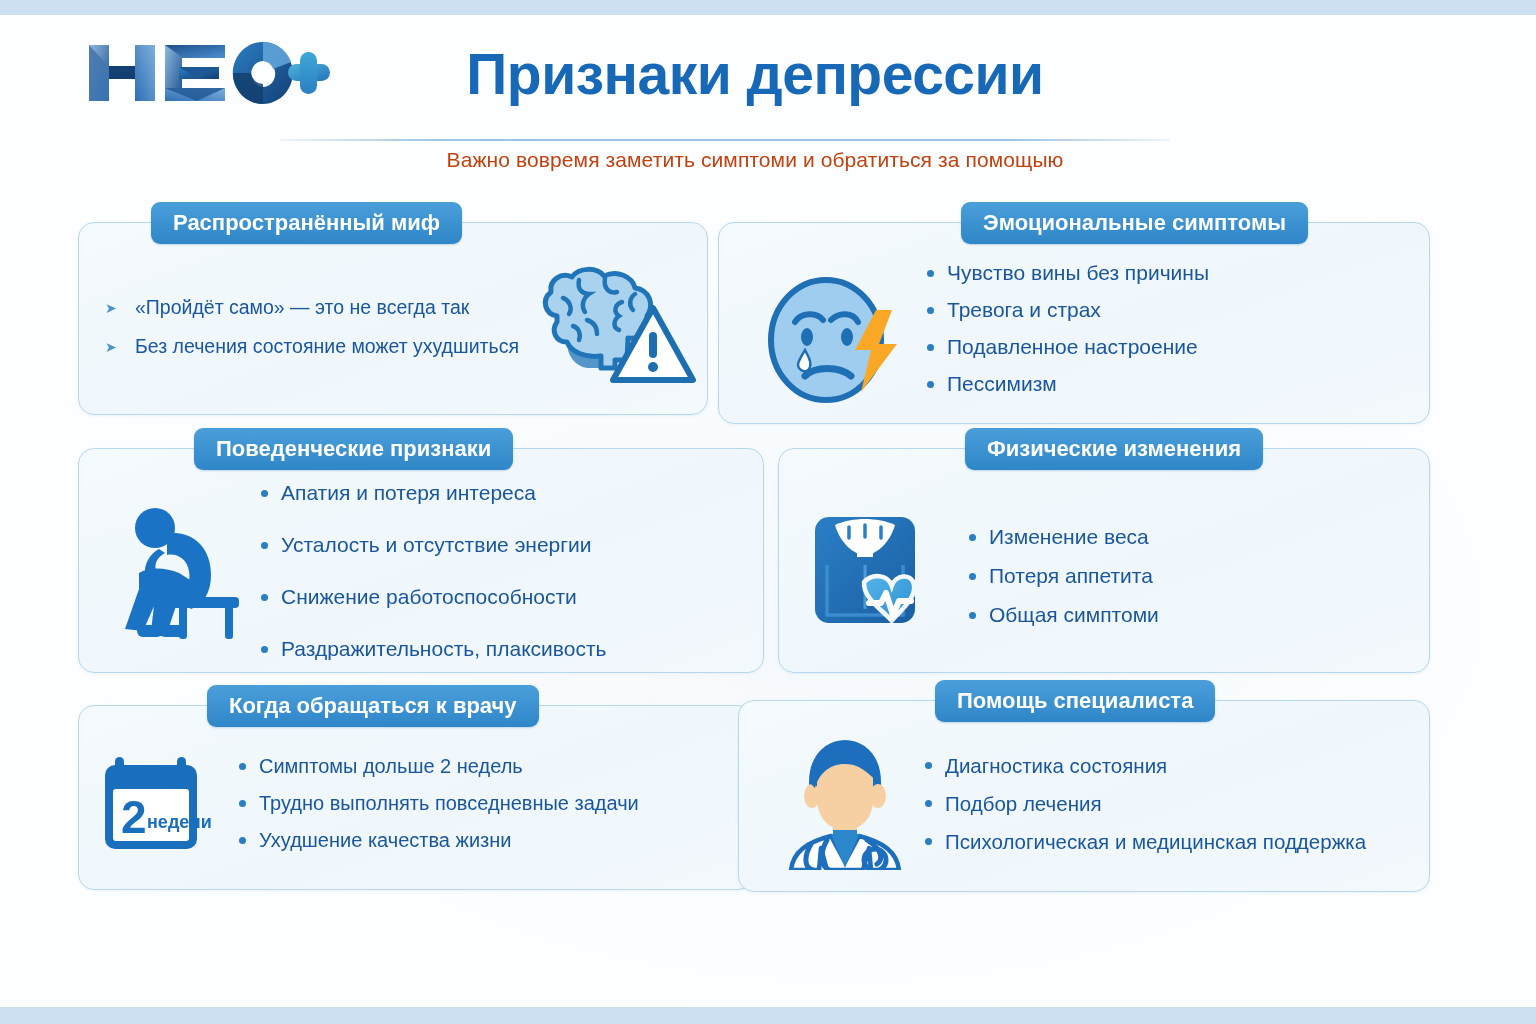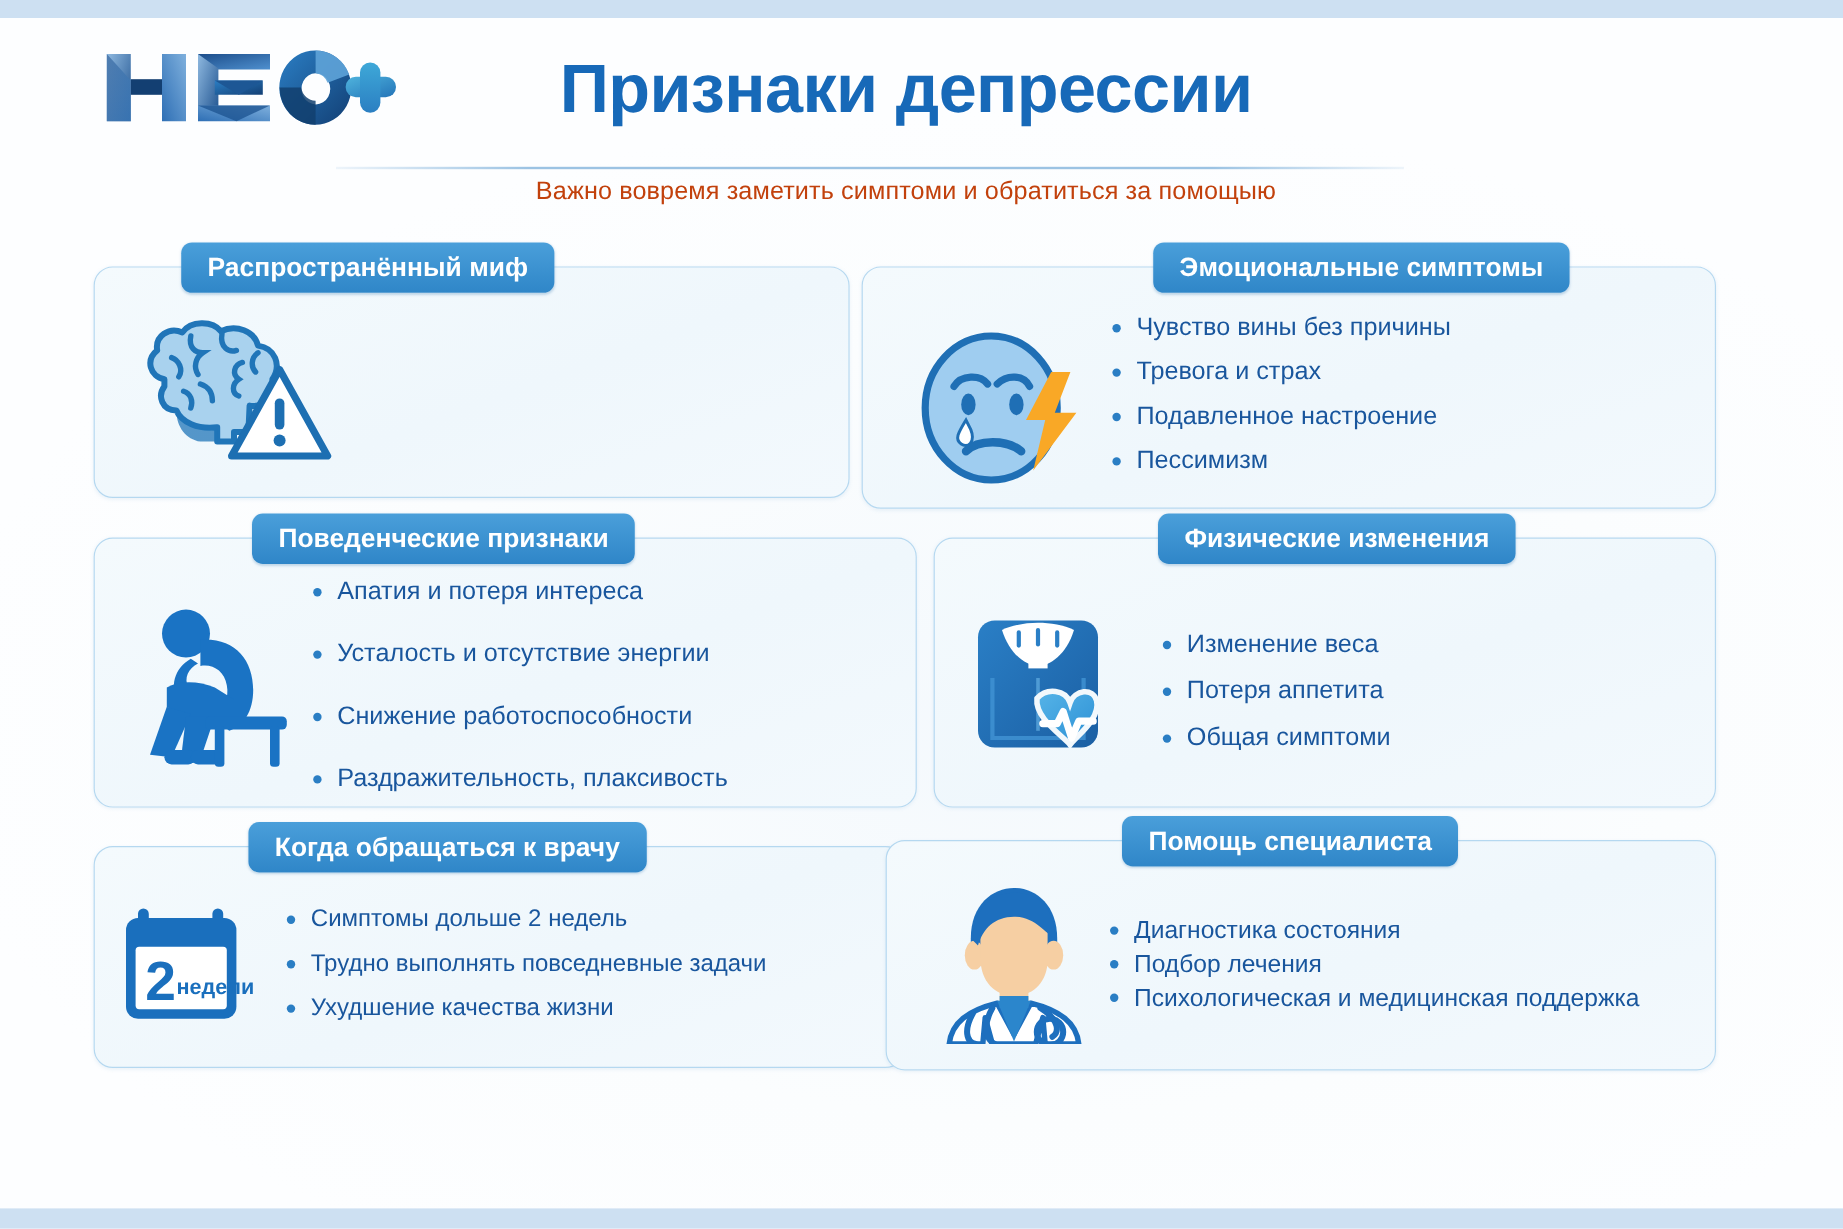--- a/index.html
+++ b/index.html
@@ -142,21 +142,21 @@
   
   #card-myth      { left: 78px;  top: 222px; width: 630px; height: 193px; }
   #card-emotional { left: 718px; top: 222px; width: 712px; height: 202px; }
   #card-behavior  { left: 78px;  top: 448px; width: 686px; height: 225px; }
   #card-physical  { left: 778px; top: 448px; width: 652px; height: 225px; }
   #card-when      { left: 78px;  top: 705px; width: 676px; height: 185px; }
   #card-help      { left: 738px; top: 700px; width: 692px; height: 192px; }
 
   #card-myth      .card-badge { left: 72px;  }
   #card-emotional .card-badge { left: 242px; }
-  #card-behavior  .card-badge { left: 131px; text-align: right; }
+  #card-behavior  .card-badge { left: 115px; text-align: right; }
   #card-physical  .card-badge { left: 186px; }
   #card-when      .card-badge { left: 128px; }
   #card-help      .card-badge { left: 196px; }
 
   #card-myth .card-body      { left: 26px; top: 34px;  width: 600px; height: 140px; }
   #card-emotional .card-body { left: 44px; top: 26px;  width: 650px; height: 160px; align-items: flex-end; }
   #card-behavior .card-body  { left: 24px; top: 32px;  width: 650px; height: 180px; }
   #card-physical .card-body  { left: 32px; top: 42px;  width: 600px; height: 170px; }
   #card-when .card-body      { left: 24px; top: 30px;  width: 610px; height: 135px; }
   #card-help .card-body      { left: 32px; top: 30px;  width: 650px; height: 145px; }
@@ -171,21 +171,21 @@
   #card-behavior ul.items     { font-size: 21px; }
   #card-behavior ul.items li  { margin: 28px 0; }
 
   #card-physical ul.items     { font-size: 21px; }
   #card-physical ul.items li  { margin: 15px 0; }
 
   #card-when ul.items         { font-size: 20px; }
   #card-when ul.items li      { margin: 14px 0; }
 
   #card-help ul.items         { font-size: 20.5px; }
-  #card-help ul.items li      { margin: 4px 0; }
+  #card-help ul.items li      { margin: 14px 0; }
 
   
   #card-myth      .icon-slot { width: 175px; height: 135px; order: 2; }
   #card-myth      .items-wrap { order: 1; width: 420px; }
   #card-emotional .icon-slot { width: 140px; height: 135px; margin-right: 22px; }
   #card-behavior  .icon-slot { width: 142px; height: 140px; margin-right: 14px; }
   #card-physical  .icon-slot { width: 140px; height: 130px; margin-right: 16px; }
   #card-when      .icon-slot { width: 118px; height: 105px; margin-right: 16px; }
   #card-help      .icon-slot { width: 140px; height: 132px; margin-right: 12px; }
 </style>
@@ -249,20 +249,26 @@
   </div>
 
   <div class="title">Признаки депрессии</div>
   <div class="title-rule"></div>
   <div class="subtitle">Важно вовремя заметить симптоми и обратиться за помощыю</div>
 </div>
 
 <div class="card" id="card-myth">
   <div class="card-badge">Распространённый миф</div>
   <div class="card-body">
+    <div class="items-wrap">
+      <ul class="items arrows">
+        <li>«Пройдёт само» — это не всегда так</li>
+        <li>Без лечения состояние может ухудшиться</li>
+      </ul>
+    </div>
     <div class="icon-slot">
       <svg width="175" height="135" viewBox="0 0 175 135">
         <g transform="translate(2,4)">
           <path d="M30,52 C18,50 14,36 24,28 C22,16 34,8 45,13 C52,3 70,3 77,12 C90,6 105,12 108,24
                    C122,26 128,40 120,52 C124,64 114,76 101,74 L100,96 L88,96 L88,104 L74,104 L74,92
                    C58,94 44,88 40,78 C28,78 24,66 30,58 Z" fill="#a9d2ee" stroke="#2075b8" stroke-width="5" stroke-linejoin="round"></path>
           <g fill="none" stroke="#2075b8" stroke-width="4.5" stroke-linecap="round">
             <path d="M52,16 C50,26 56,30 62,30 C56,34 54,42 58,48"></path>
             <path d="M78,14 C76,26 84,30 90,28"></path>
             <path d="M36,34 C42,36 46,44 42,50"></path>

